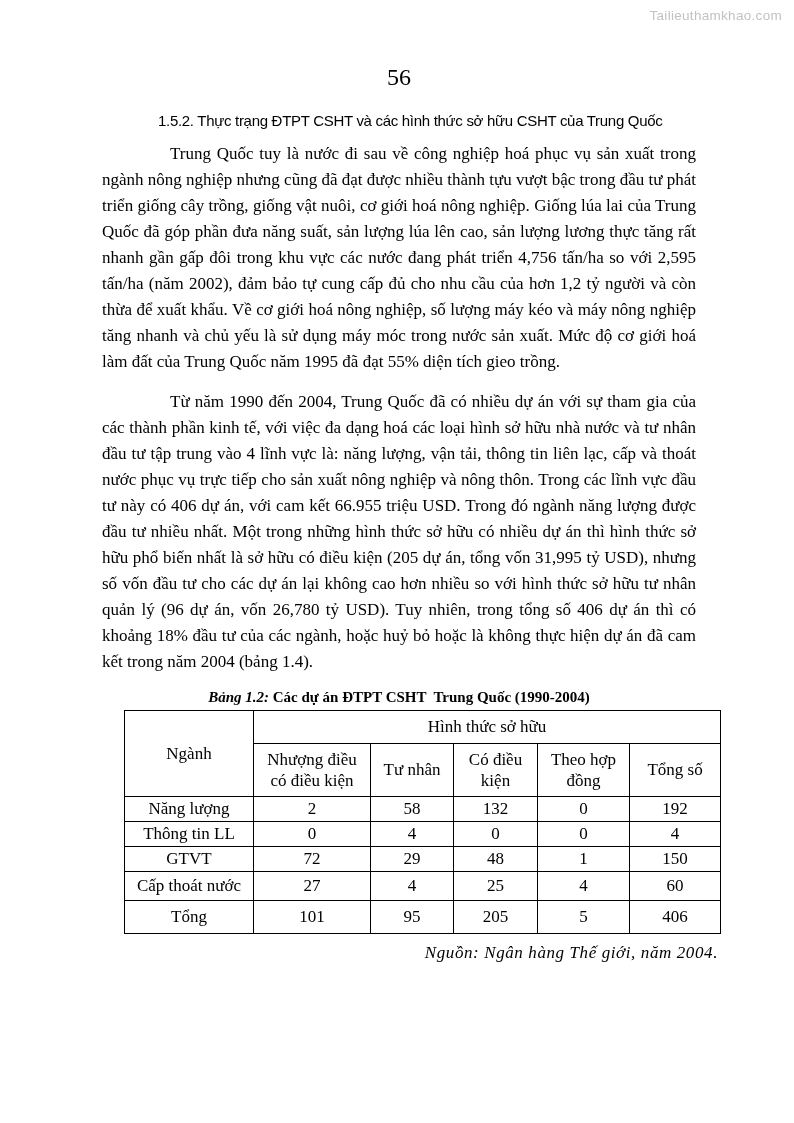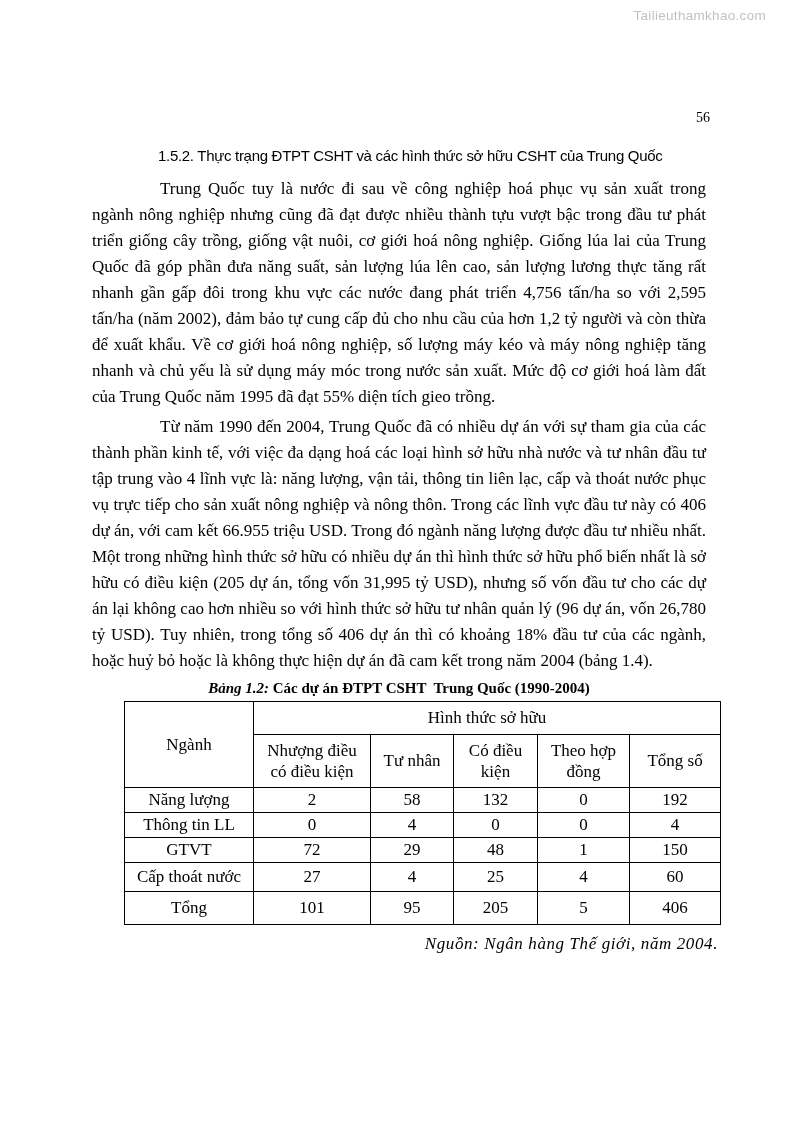--- a/index.html
+++ b/index.html
@@ -5,46 +5,46 @@
   html, body { margin: 0; padding: 0; }
   body {
     width: 794px; height: 1123px;
     background: #ffffff;
     color: #000;
     font-family: "Liberation Serif", serif;
     position: relative;
     overflow: hidden;
   }
   .watermark {
-    position: absolute; top: 8px; right: 28px;
+    position: absolute; top: 8px; right: 12px;
     font-family: "Liberation Sans", sans-serif;
     font-size: 13.5px;
     color: #c2c2c2;
     text-shadow: 0.5px 0.5px 0 #ffffff;
     letter-spacing: 0.3px;
   }
   .content {
     padding: 0 84px 0 88px;
   }
   .page-number {
-    padding-top: 110px;
-    text-align: right;
-    font-size: 14px;
+    padding-top: 64px;
+    text-align: center;
+    font-size: 24px;
   }
   .section-heading {
     margin-top: 21px;
     padding-left: 70px;
     font-family: "Liberation Sans", sans-serif;
     font-weight: normal;
     font-size: 15px;
     letter-spacing: -0.3px;
     white-space: nowrap;
   }
   .body-par {
-    margin: 4px;
+    margin: 14px;
     font-size: 17px;
     line-height: 26px;
     text-align: justify;
     text-indent: 68px;
   }
   .body-par.first { margin-top: 12px; }
   .table-caption {
     margin-top: 6px;
     text-align: center;
     font-size: 15px;

